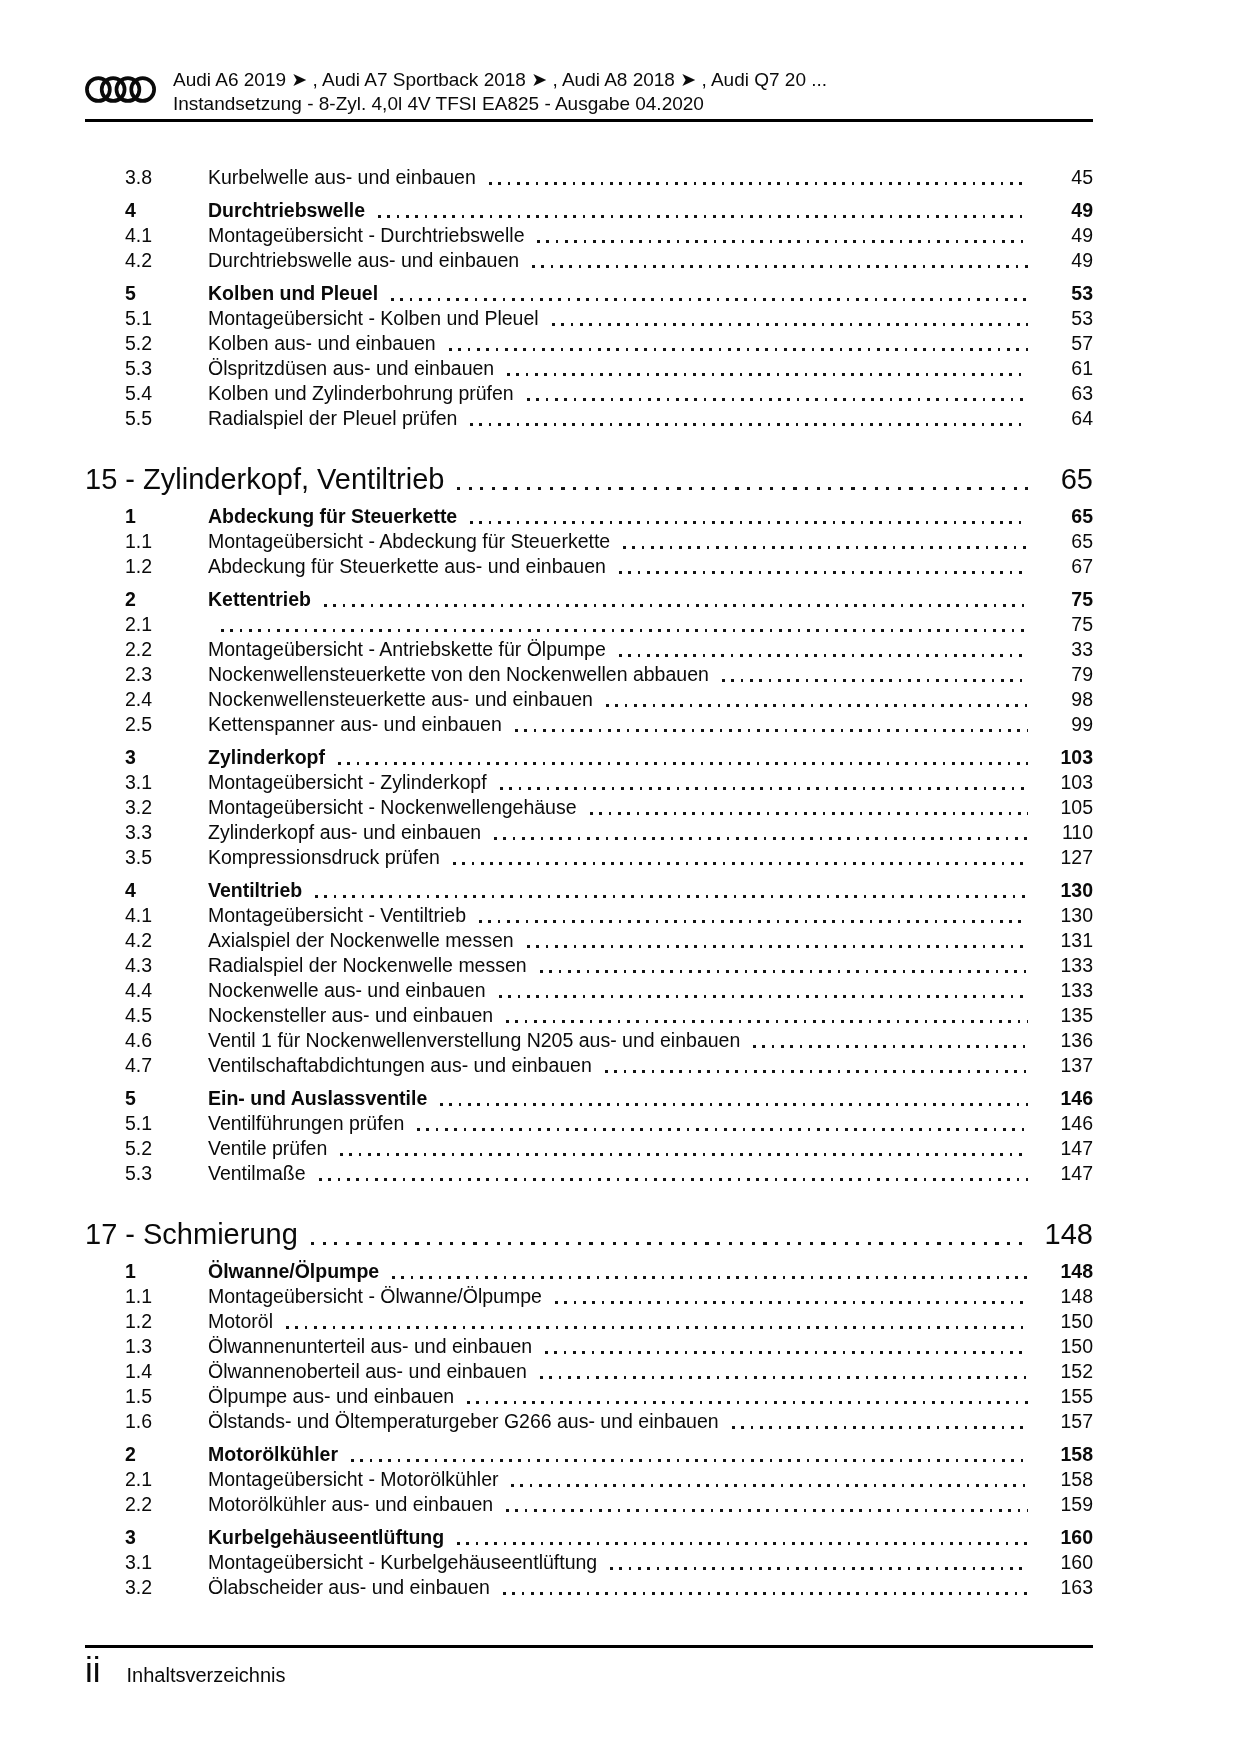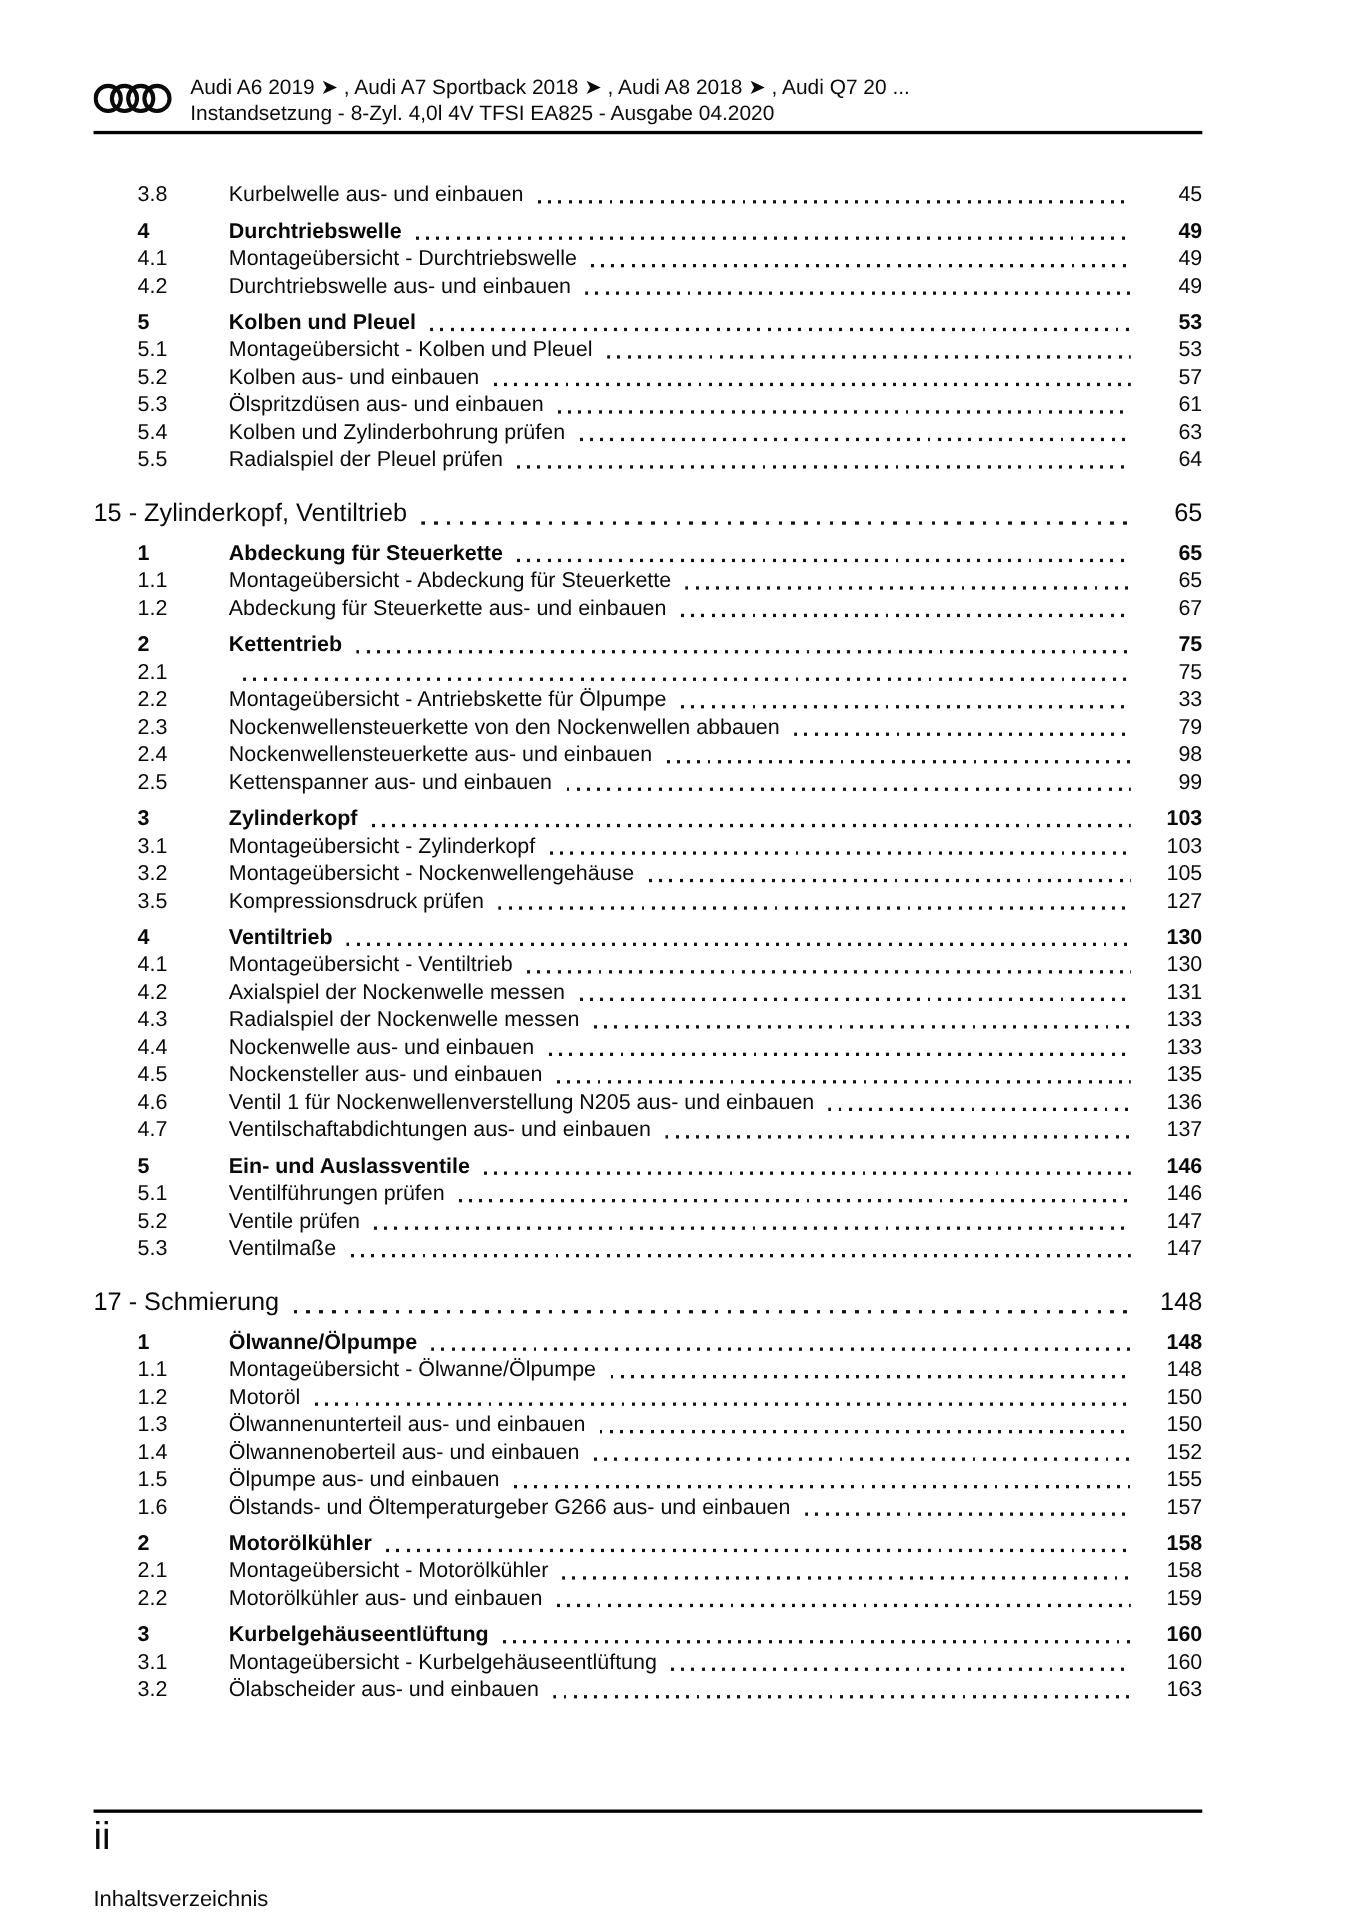--- a/index.html
+++ b/index.html
@@ -22,29 +22,29 @@
   .row { display:flex; align-items:flex-start; height:25px; line-height:25px; font-size:19.5px; }
   .row .num { flex:none; margin-left:40px; width:83px; }
   .row .label { flex:none; white-space:nowrap; }
   .row .leader {
     flex:1 1 auto; align-self:flex-end;
     height:3px; margin:0 13px 5px 13px;
     background-image:repeating-linear-gradient(to right, #141414 0 2.7px, transparent 2.7px 9.3px);
   }
   .row .pagenum { flex:none; min-width:52px; text-align:right; }
   .row.section { font-weight:bold; margin-top:8px; }
-  .row.chapter { font-size:23px; height:34px; line-height:34px; margin-top:18px; margin-bottom:5px; }
+  .row.chapter { font-size:29px; height:34px; line-height:34px; margin-top:31px; margin-bottom:5px; }
   .row.chapter .leader {
     height:3.4px; margin-bottom:6px;
     background-image:repeating-linear-gradient(to right, #141414 0 3.2px, transparent 3.2px 11.6px);
   }
 
   
   .rule-bottom { position:absolute; left:85px; top:1645px; width:1008px; height:3px; background:#000; }
-  .ftr { position:absolute; left:85px; top:1650px; display:flex; align-items:baseline; gap:26px;flex-direction:column; }
+  .ftr { position:absolute; left:85px; top:1650px; display:flex; align-items:baseline; gap:26px; }
   .ftr .roman { font-size:35px; line-height:40px; }
   .ftr .ftr-label { font-size:20px; }
 </style>
 </head>
 <body>
 
 <div class="page">
 
   <div class="hdr">
     <div class="hdr-logo">
@@ -196,20 +196,26 @@
         <span class="leader"></span>
         <span class="pagenum">103</span>
       </div>
       <div class="row subsection">
         <span class="num">3.2</span>
         <span class="label">Montageübersicht - Nockenwellengehäuse</span>
         <span class="leader"></span>
         <span class="pagenum">105</span>
       </div>
       <div class="row subsection">
+        <span class="num">3.3</span>
+        <span class="label">Zylinderkopf aus- und einbauen</span>
+        <span class="leader"></span>
+        <span class="pagenum">110</span>
+      </div>
+      <div class="row subsection">
         <span class="num">3.5</span>
         <span class="label">Kompressionsdruck prüfen</span>
         <span class="leader"></span>
         <span class="pagenum">127</span>
       </div>
       <div class="row section">
         <span class="num">4</span>
         <span class="label">Ventiltrieb</span>
         <span class="leader"></span>
         <span class="pagenum">130</span>

